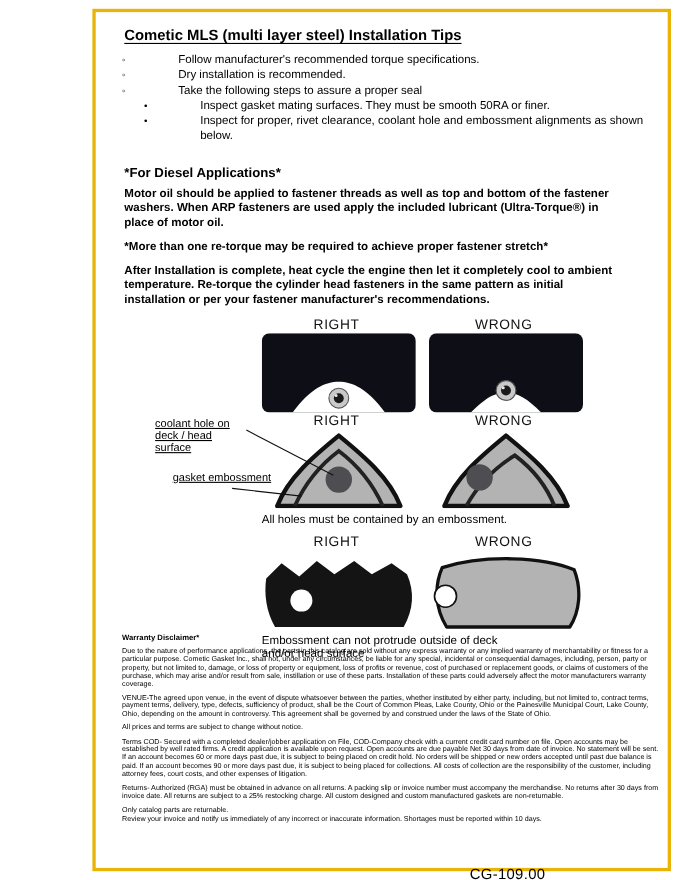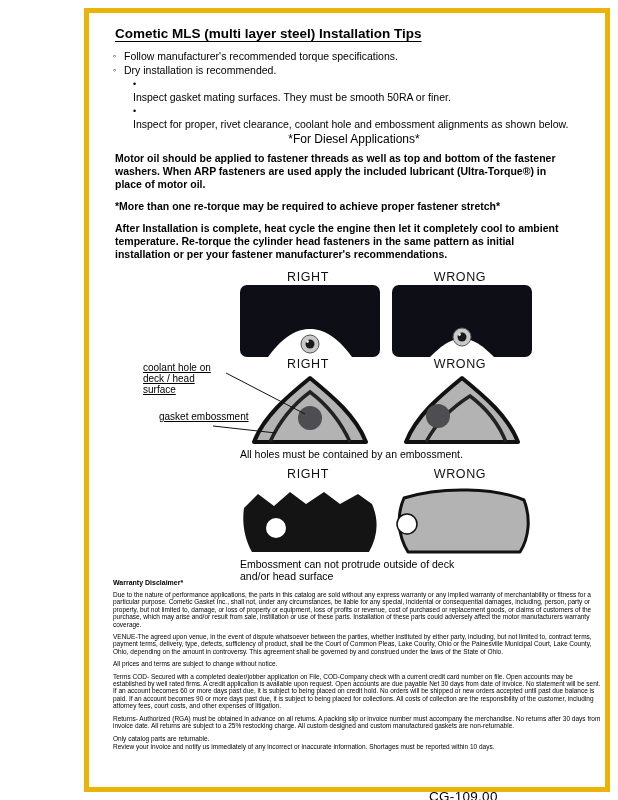--- a/index.html
+++ b/index.html
@@ -3,33 +3,33 @@
 <meta charset="utf-8">
 <style>
   html,body{margin:0;padding:0;}
   body{
     width:618px;height:800px;background:#ffffff;position:relative;
     font-family:"Liberation Sans", sans-serif;color:#000;
     -webkit-font-smoothing:antialiased;
   }
   .frame{
     position:absolute;left:84px;top:8px;width:526px;height:784px;
-    border:5px solid #eab308;box-sizing:border-box;background:#fff;
+    border:3px solid #eab308;box-sizing:border-box;background:#fff;
   }
   .content{padding:13px 12px 0 24px;}
   h1.title{
     font-size:13.5px;font-weight:bold;margin:0 0 9px 2px;
     text-decoration:underline;text-underline-offset:3px;
   }
-  .tip{display:flex;font-size:10.5px;line-height:13px;margin:0 0 1px 0;}
+  .tip{display:flex;font-size:10.5px;line-height:13px;margin:0 0 1px 0;gap:40px;}
   .tip .m{width:11px;flex:0 0 11px;font-size:9px;line-height:13px;}
-  .tip.sub{margin-left:20px;flex-direction:column;}
+  .tip.sub{margin-left:20px;}
   .tip .m.o::before{content:"◦";}
   .tip .m.d::before{content:"•";}
-  h2.diesel{font-size:12px;font-weight:normal;margin:1px 0 6px 2px;text-align:center;}
+  h2.diesel{font-size:12px;font-weight:bold;margin:20px 0 6px 2px;}
   p.body{font-size:10.5px;line-height:13px;margin:0 0 9px 2px;width:448px;font-weight:bold;}
   p.note{margin-top:2px;}
   
   .drow{position:relative;margin:0;}
   .cols{margin-left:127px;display:flex;gap:16px;width:296px;}
   .col{width:136px;}
   .dlabel{font-size:12.5px;letter-spacing:.6px;line-height:15px;text-align:center;color:#111;}
   .col svg{display:block;}
   p.caption{font-size:10.5px;line-height:12px;margin:4px 0 7px 127px;}
   p.caption.wrap{width:240px;}
@@ -53,20 +53,24 @@
     <h1 class="title">Cometic MLS (multi layer steel) Installation Tips</h1>
 
     <div>
       <div class="tip">
         <span class="m o"></span>
         <span>Follow manufacturer's recommended torque specifications.</span>
       </div>
       <div class="tip">
         <span class="m o"></span>
         <span>Dry installation is recommended.</span>
+      </div>
+      <div class="tip">
+        <span class="m o"></span>
+        <span>Take the following steps to assure a proper seal</span>
       </div>
       <div class="tip sub">
         <span class="m d"></span>
         <span>Inspect gasket mating surfaces.  They must be smooth 50RA or finer.</span>
       </div>
       <div class="tip sub">
         <span class="m d"></span>
         <span>Inspect for proper, rivet clearance, coolant hole and embossment alignments as shown below.</span>
       </div>
     </div>

